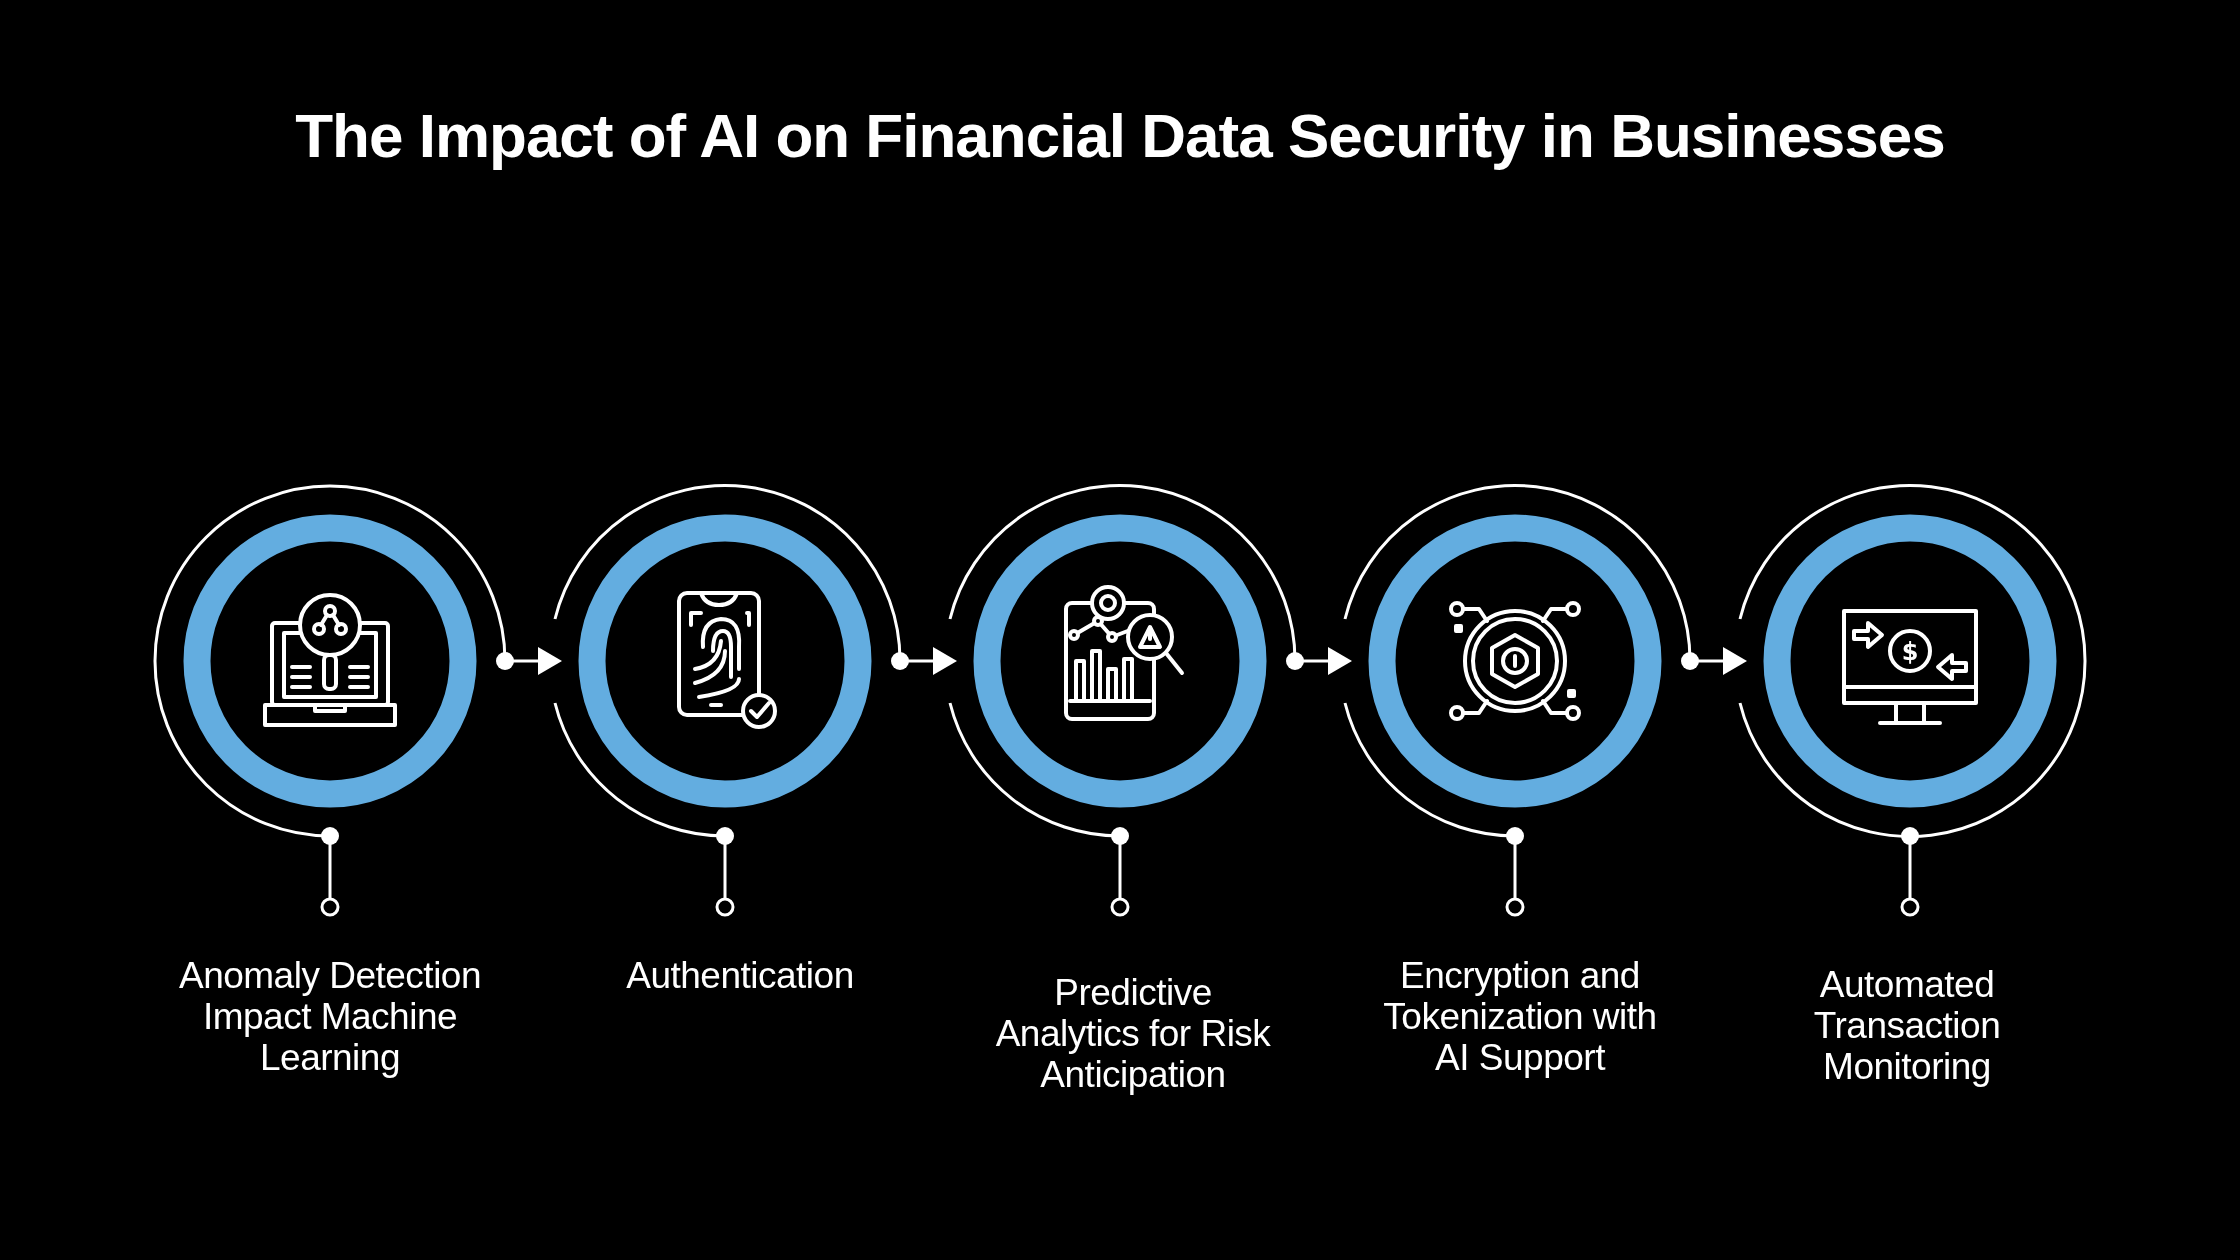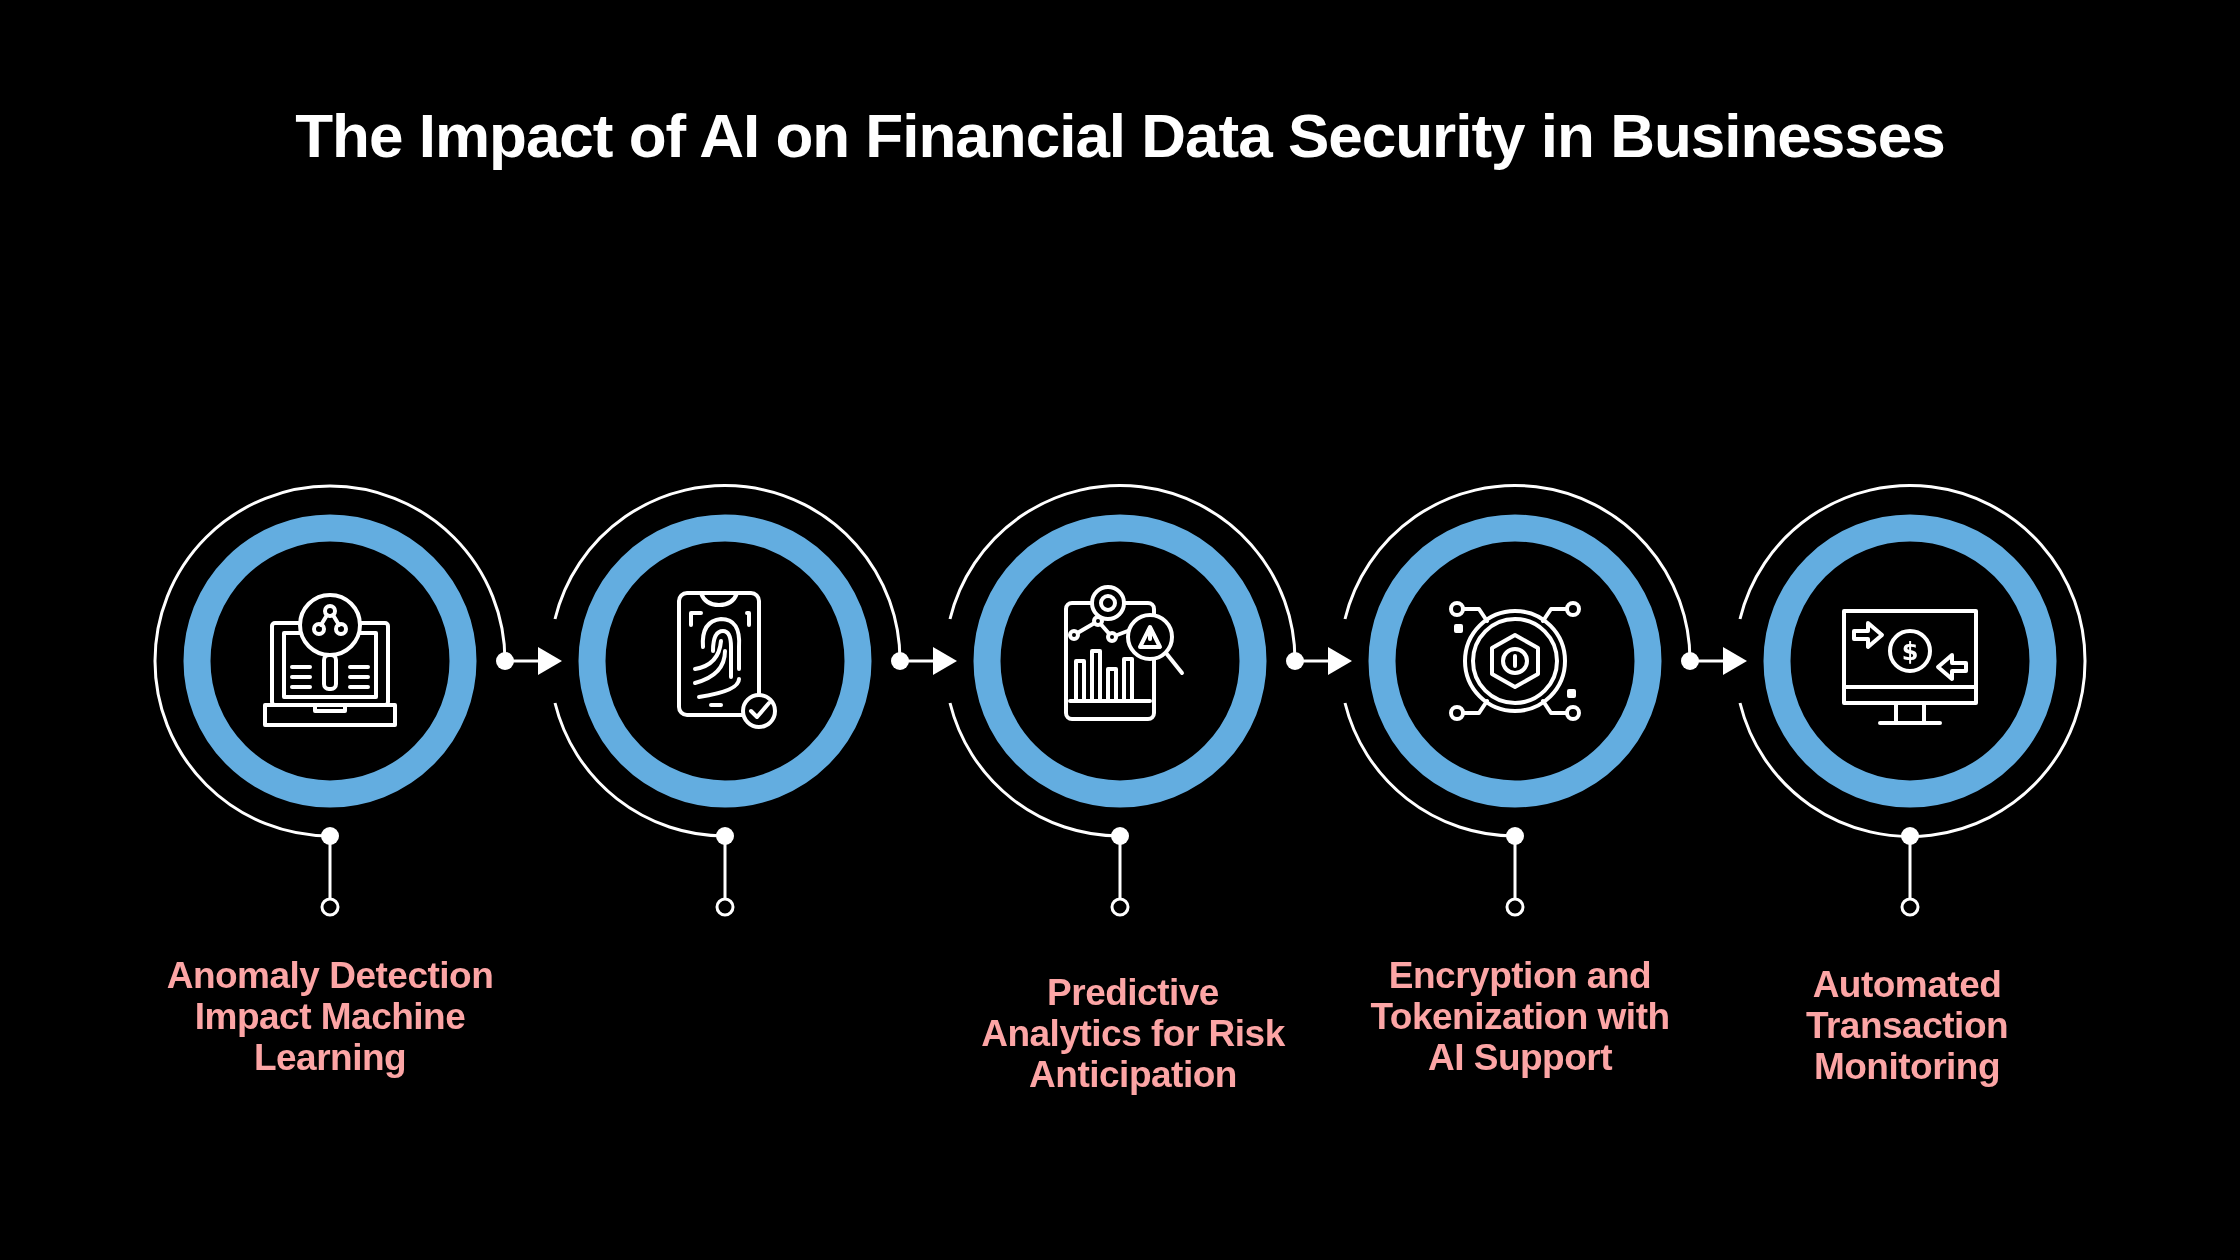--- a/index.html
+++ b/index.html
@@ -2,21 +2,21 @@
 <html><head>
 <meta charset="utf-8">
 <style>
   html, body { margin: 0; padding: 0; background: #000; }
   body { width: 2240px; height: 1260px; position: relative; overflow: hidden;
          font-family: "Liberation Sans", "DejaVu Sans", sans-serif; color: #fff; }
   .title { position: absolute; left: 0; top: 100px; width: 2240px; text-align: center;
            font-size: 62px; font-weight: bold; letter-spacing: -1px; color: #fff; }
   .diagram { position: absolute; left: 0; top: 0; width: 2240px; height: 1260px; }
   .label { position: absolute; width: 400px; text-align: center; font-size: 37px;
-           font-weight: bold; line-height: 41px; color: #fca5a5; letter-spacing: -0.5px; }
+           font-weight: normal; line-height: 41px; color: #ffffff; letter-spacing: -0.5px; }
   .label span { display: block; }
 </style>
 </head>
 <body>
 
 <div class="title">The Impact of AI on Financial Data Security in Businesses</div>
 
 <svg class="diagram" width="2240" height="1260" viewBox="0 0 2240 1260">
 
   <g transform="translate(330,661)">
@@ -156,20 +156,21 @@
     </g>
   </g>
 </svg>
 
 <div class="label" style="left:130px; top:955px;">
   <span>Anomaly Detection</span>
   <span>Impact Machine</span>
   <span>Learning</span>
 </div>
 <div class="label" style="left:540px; top:955px;">
+  <span>Authentication</span>
 </div>
 <div class="label" style="left:933px; top:948px;margin-top:24px;">
   <span>Predictive</span>
   <span>Analytics for Risk</span>
   <span>Anticipation</span>
 </div>
 <div class="label" style="left:1320px; top:955px;">
   <span>Encryption and</span>
   <span>Tokenization with</span>
   <span>AI Support</span>

